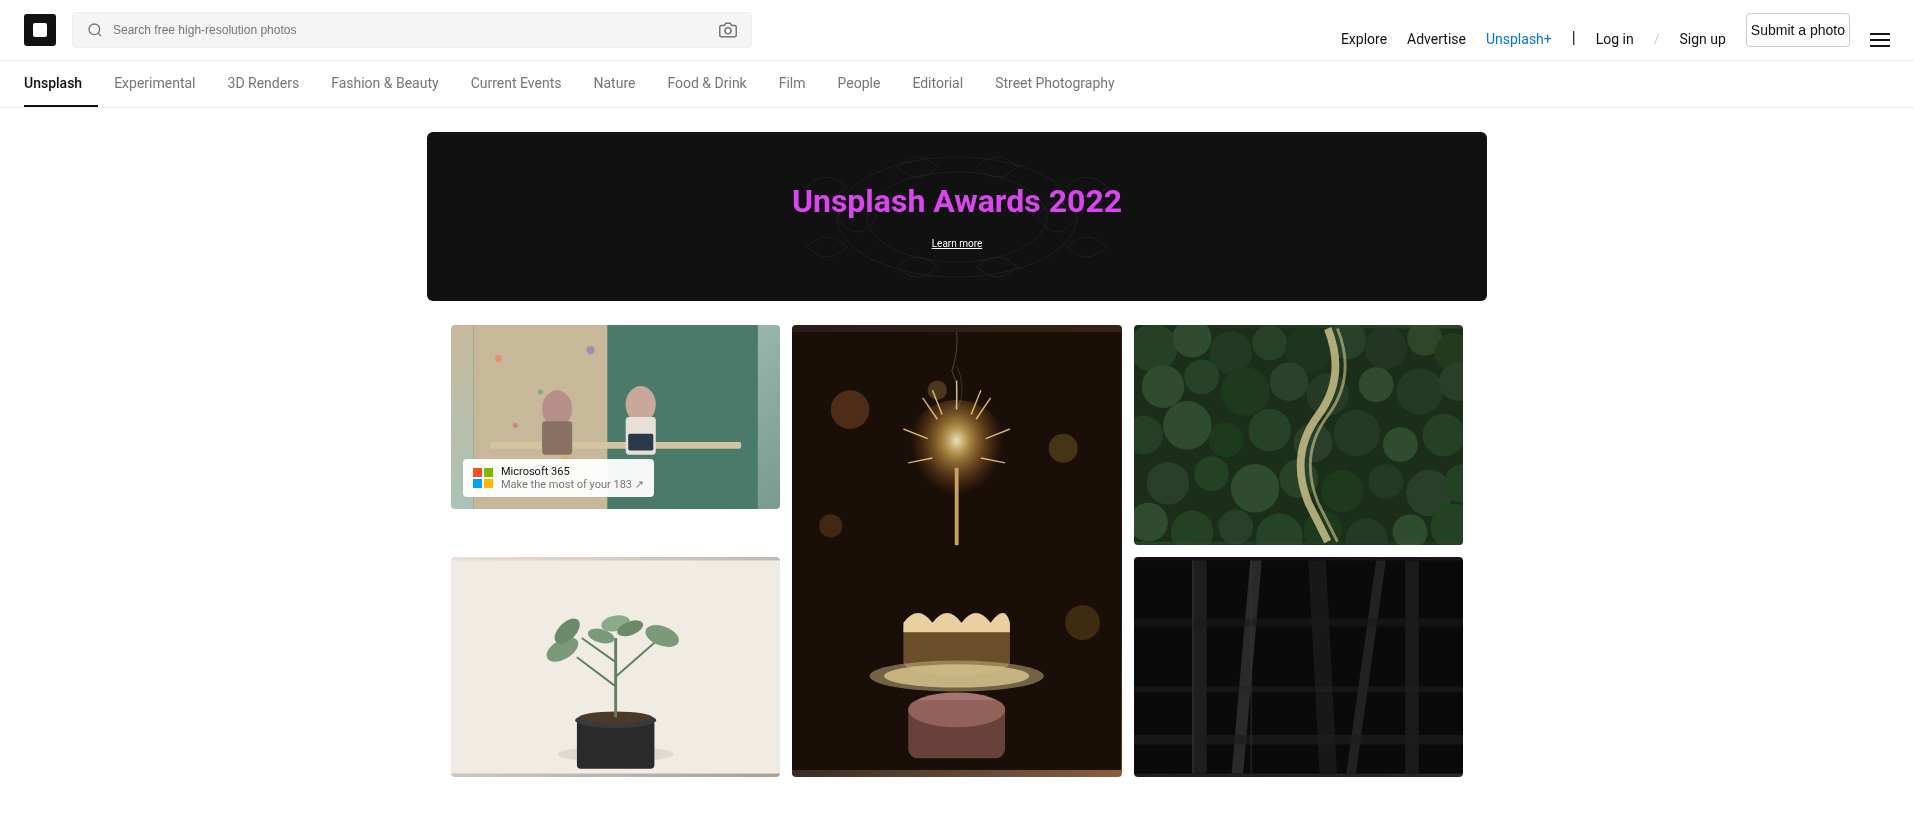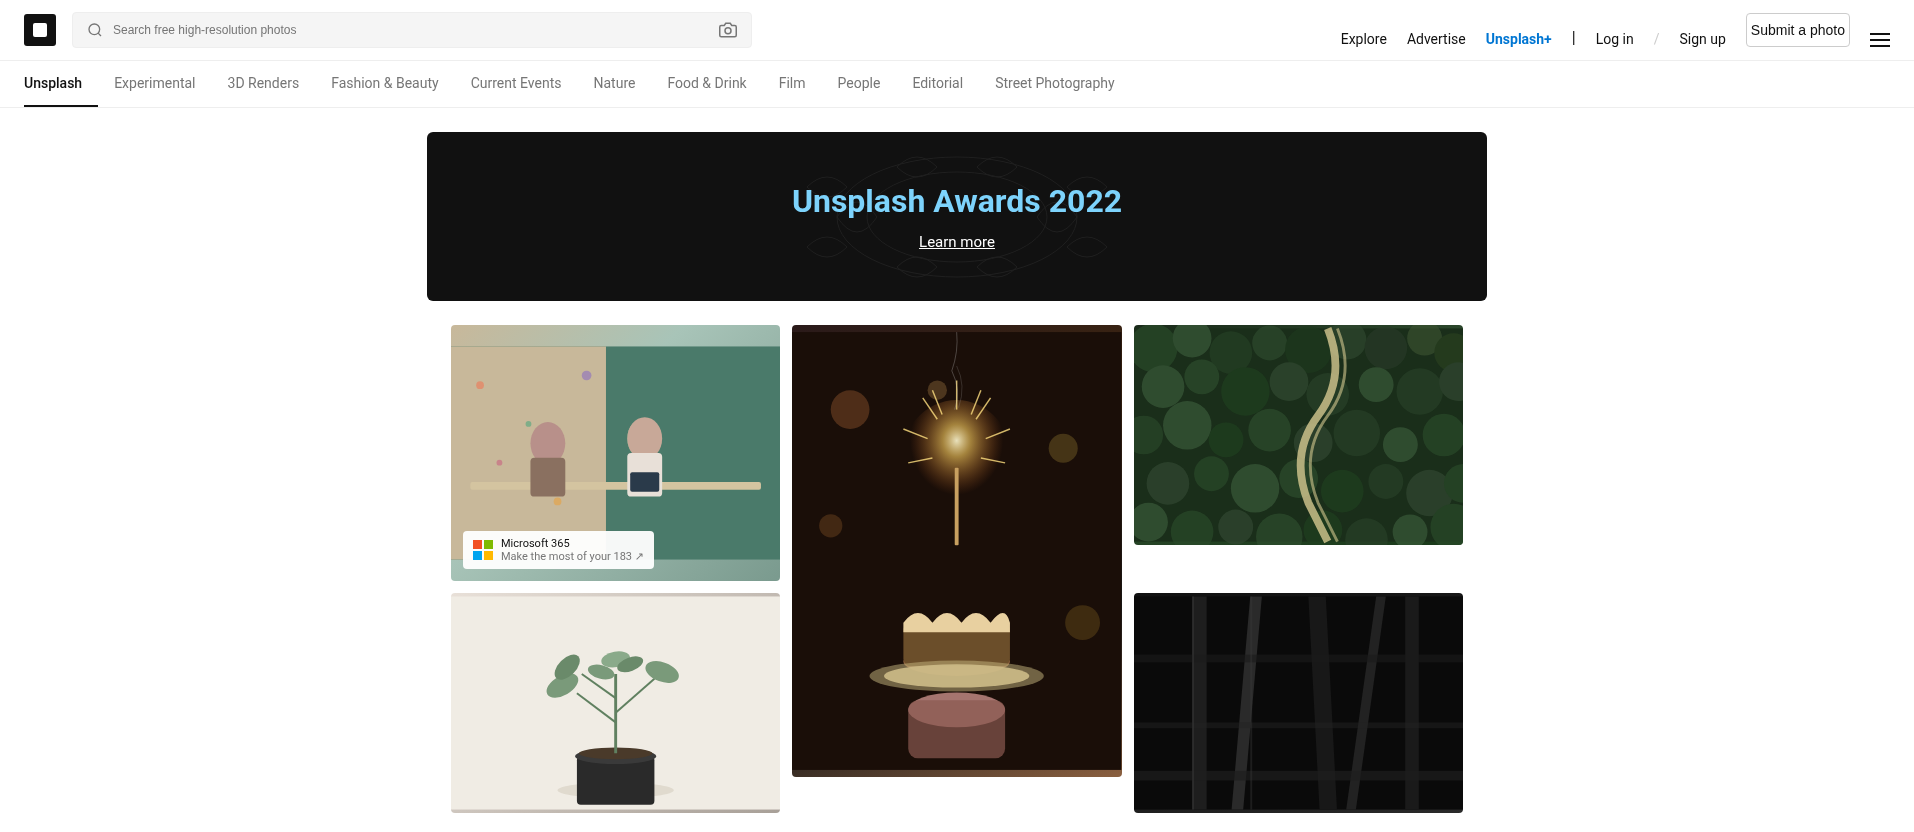--- a/index.html
+++ b/index.html
@@ -59,21 +59,21 @@
       align-items: flex-end;
       gap: 20px;
       margin-left: auto;
     }
     .nav-link {
       font-size: 14px;
       color: #111;
       text-decoration: none;
       cursor: pointer;
     }
-    .nav-link.unsplash-plus { color: #0076D3; font-weight: 700; }
+    .nav-link.unsplash-plus { color: #0076D3; font-weight: 400; }
     .nav-divider { color: #ccc; font-size: 14px; }
     .btn-submit {
       padding: 8px 4px;
       border: 1px solid #ccc;
       border-radius: 4px;
       background: #fff;
       font-size: 14px;
       cursor: pointer;
       color: #111;
     }
@@ -122,34 +122,34 @@
       top: 0; left: 0; right: 0; bottom: 0;
       opacity: 0.15;
       display: flex;
       align-items: center;
       justify-content: center;
       pointer-events: none;
     }
     .banner-title {
       font-size: 32px;
       font-weight: 700;
-      color: #7dd3fc;
+      color: #d946ef;
       margin-bottom: 12px;
       position: relative;
       z-index: 1;
     }
     .banner-subtitle {
       font-size: 15px;
       color: #ccc;
       position: relative;
       z-index: 1;
       margin-bottom: 8px;
     }
     .banner-link {
-      font-size: 15px;
+      font-size: 10px;
       color: #fff;
       text-decoration: underline;
       cursor: pointer;
       position: relative;
       z-index: 1;
     }
 
     
     .photo-grid {
       max-width: 1060px;
@@ -163,21 +163,21 @@
       border-radius: 4px;
       overflow: hidden;
       background: #e0e0e0;
       cursor: pointer;
       position: relative;
     }
 
     
     .photo-1 {
       grid-row: span 1;
-      height: 256px;
+      height: 184px;
       background: linear-gradient(135deg, #c8b89a 0%, #a8c4b8 40%, #7a9a8e 100%);
       position: relative;
     }
     .photo-2 {
       grid-row: span 2;
       height: 452px;
       background: linear-gradient(160deg, #2a1a1a 0%, #3d2510 30%, #1a1a1a 70%, #8b6040 100%);
     }
     .photo-3 {
       height: 220px;

